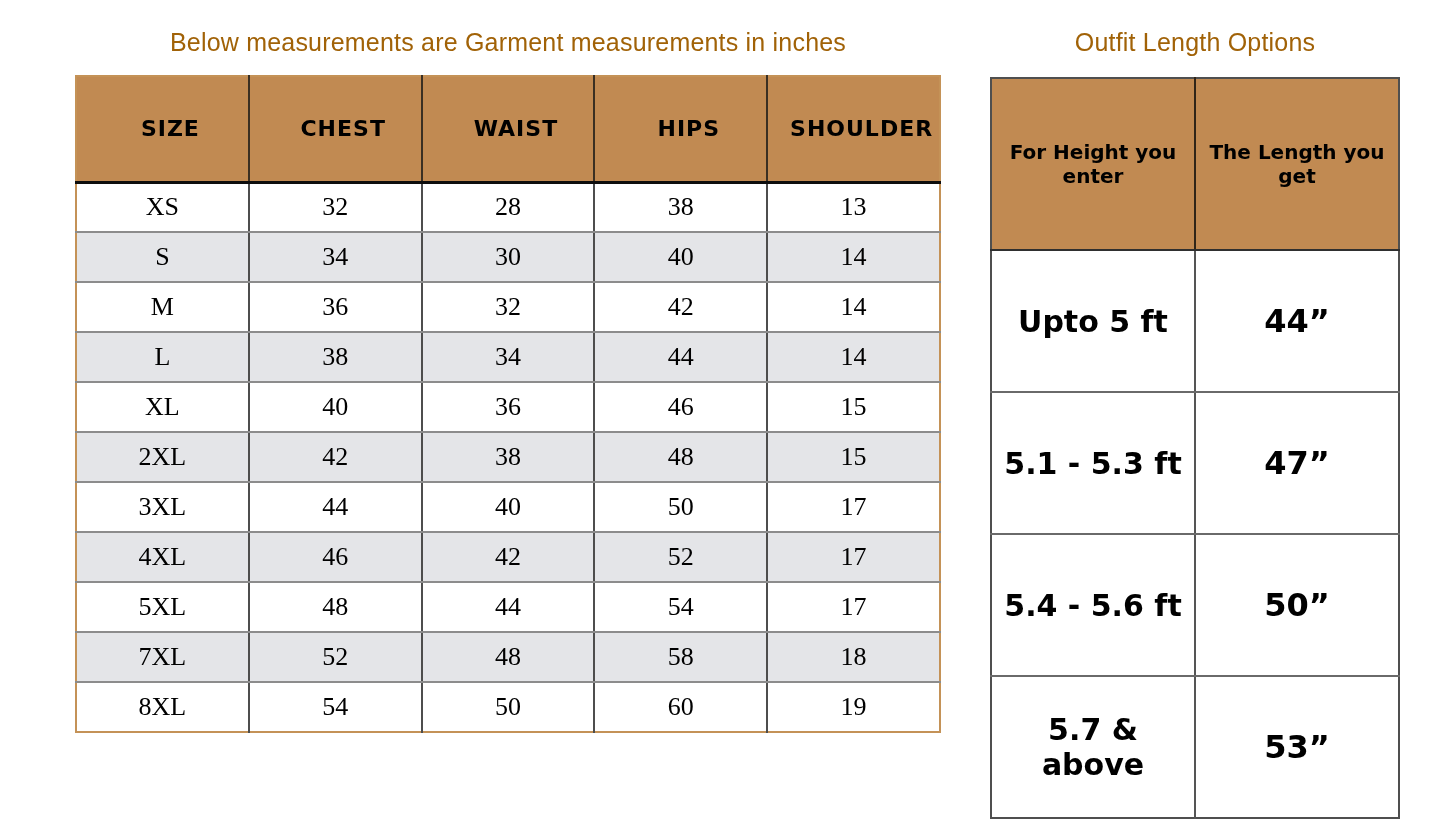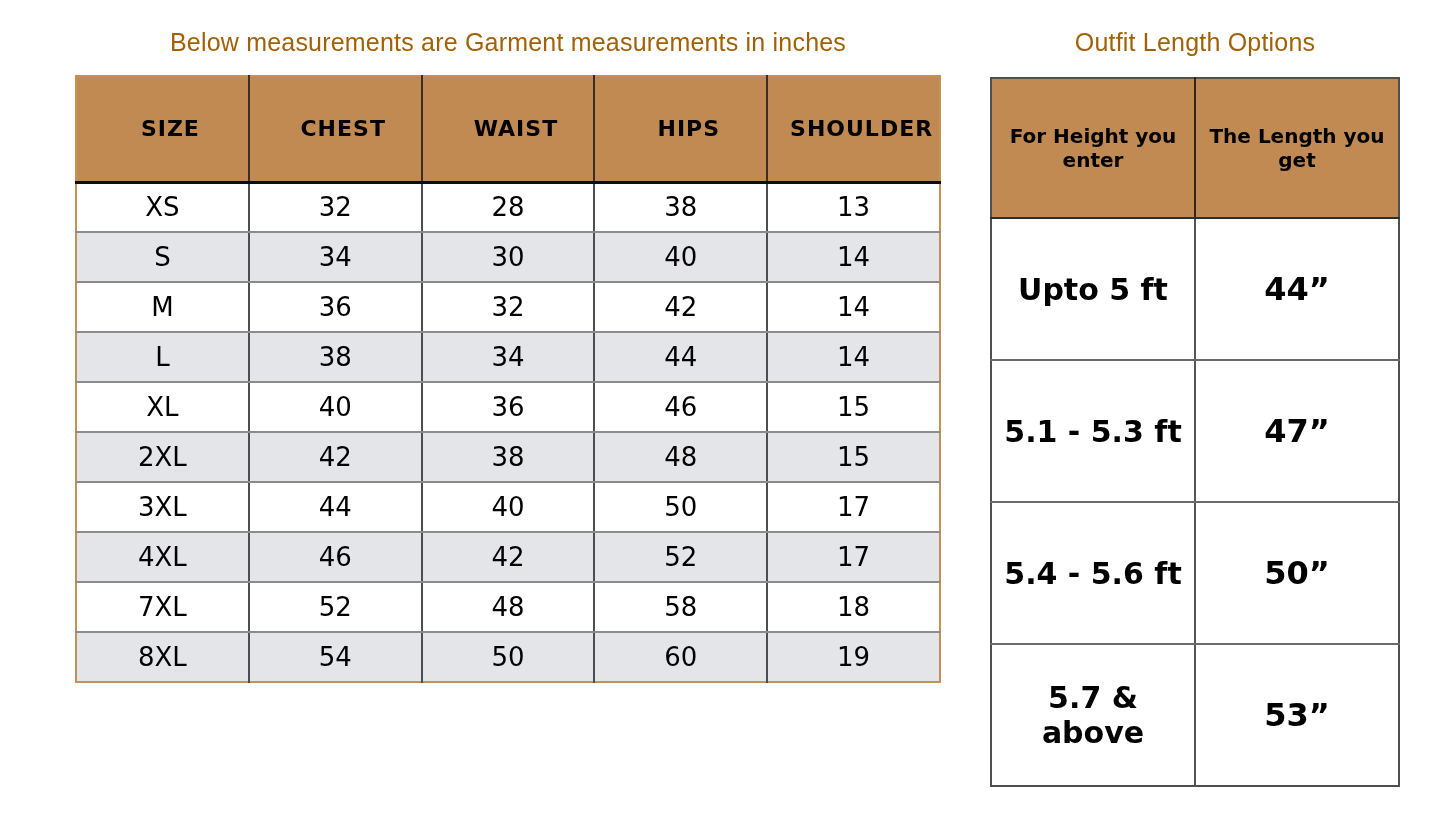--- a/index.html
+++ b/index.html
@@ -48,31 +48,32 @@
     padding-left: 16px;
   }
   #size-table th:last-child { border-right: none; }
   #size-table tbody tr { height: 50px; background: #ffffff; }
   #size-table tbody tr:nth-child(even) { background: #e4e5e8; }
   #size-table td {
     font-size: 26px;
     font-weight: 400;
     border-right: 2px solid #4d4d4d;
     border-bottom: 2px solid #8c8c8c;
+    font-family: Liberation Serif, serif;
   }
   #size-table td:last-child { border-right: none; }
   #size-table tbody tr:last-child td { border-bottom: none; }
 
   
   #length-table {
     left: 990px; top: 77px;
     width: 410px;
     border: 2px solid #4f4f4f;
   }
-  #length-table thead tr { height: 140px; }
+  #length-table thead tr { height: 172px; }
   #length-table th {
     background: #c18a52;
     font-size: 20px;
     font-weight: 700;
     border-right: 2px solid #302518;
     border-bottom: 2px solid #2f2f2f;
   }
   #length-table th:last-child { border-right: none; }
   #length-table tbody tr { height: 142px; background: #ffffff; }
   #length-table td {
@@ -153,20 +154,27 @@
       <td>17</td>
     </tr>
     <tr>
       <td>4XL</td>
       <td>46</td>
       <td>42</td>
       <td>52</td>
       <td>17</td>
     </tr>
     <tr>
+      <td>5XL</td>
+      <td>48</td>
+      <td>44</td>
+      <td>54</td>
+      <td>17</td>
+    </tr>
+    <tr>
       <td>7XL</td>
       <td>52</td>
       <td>48</td>
       <td>58</td>
       <td>18</td>
     </tr>
     <tr>
       <td>8XL</td>
       <td>54</td>
       <td>50</td>

